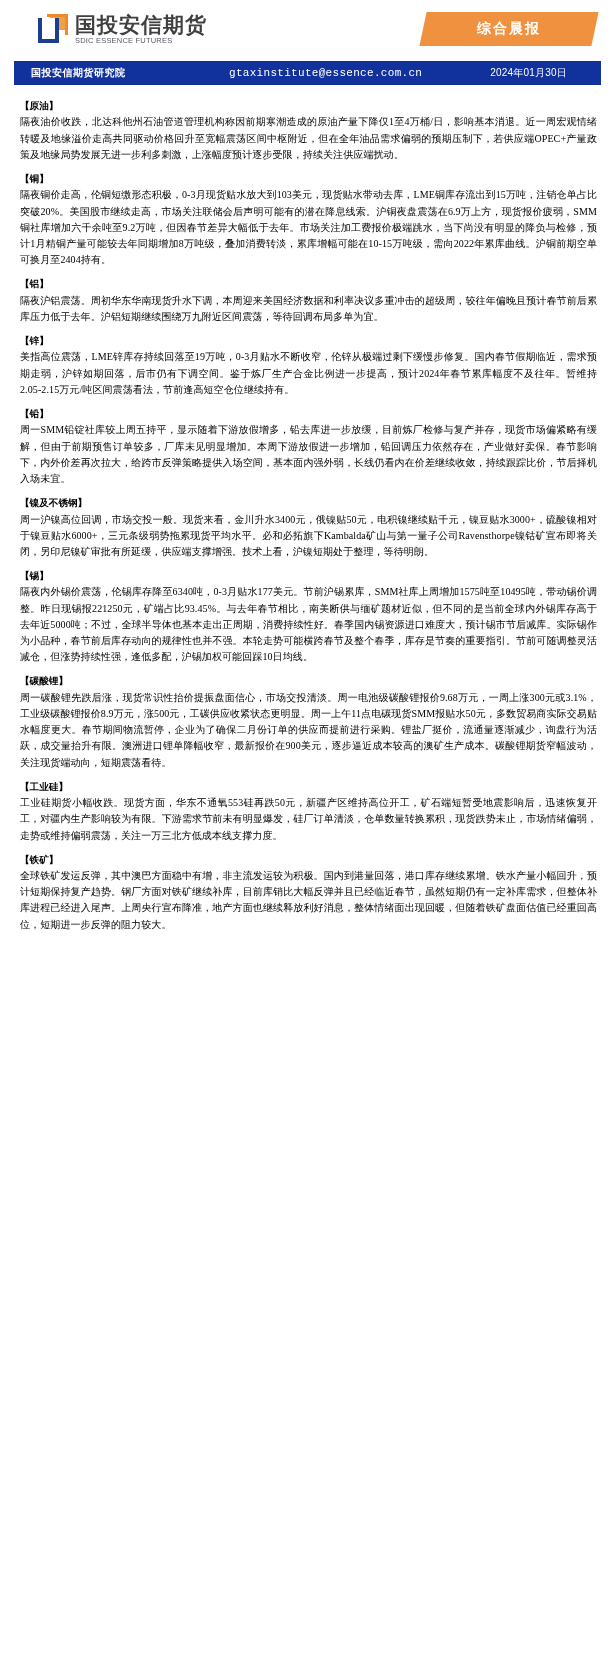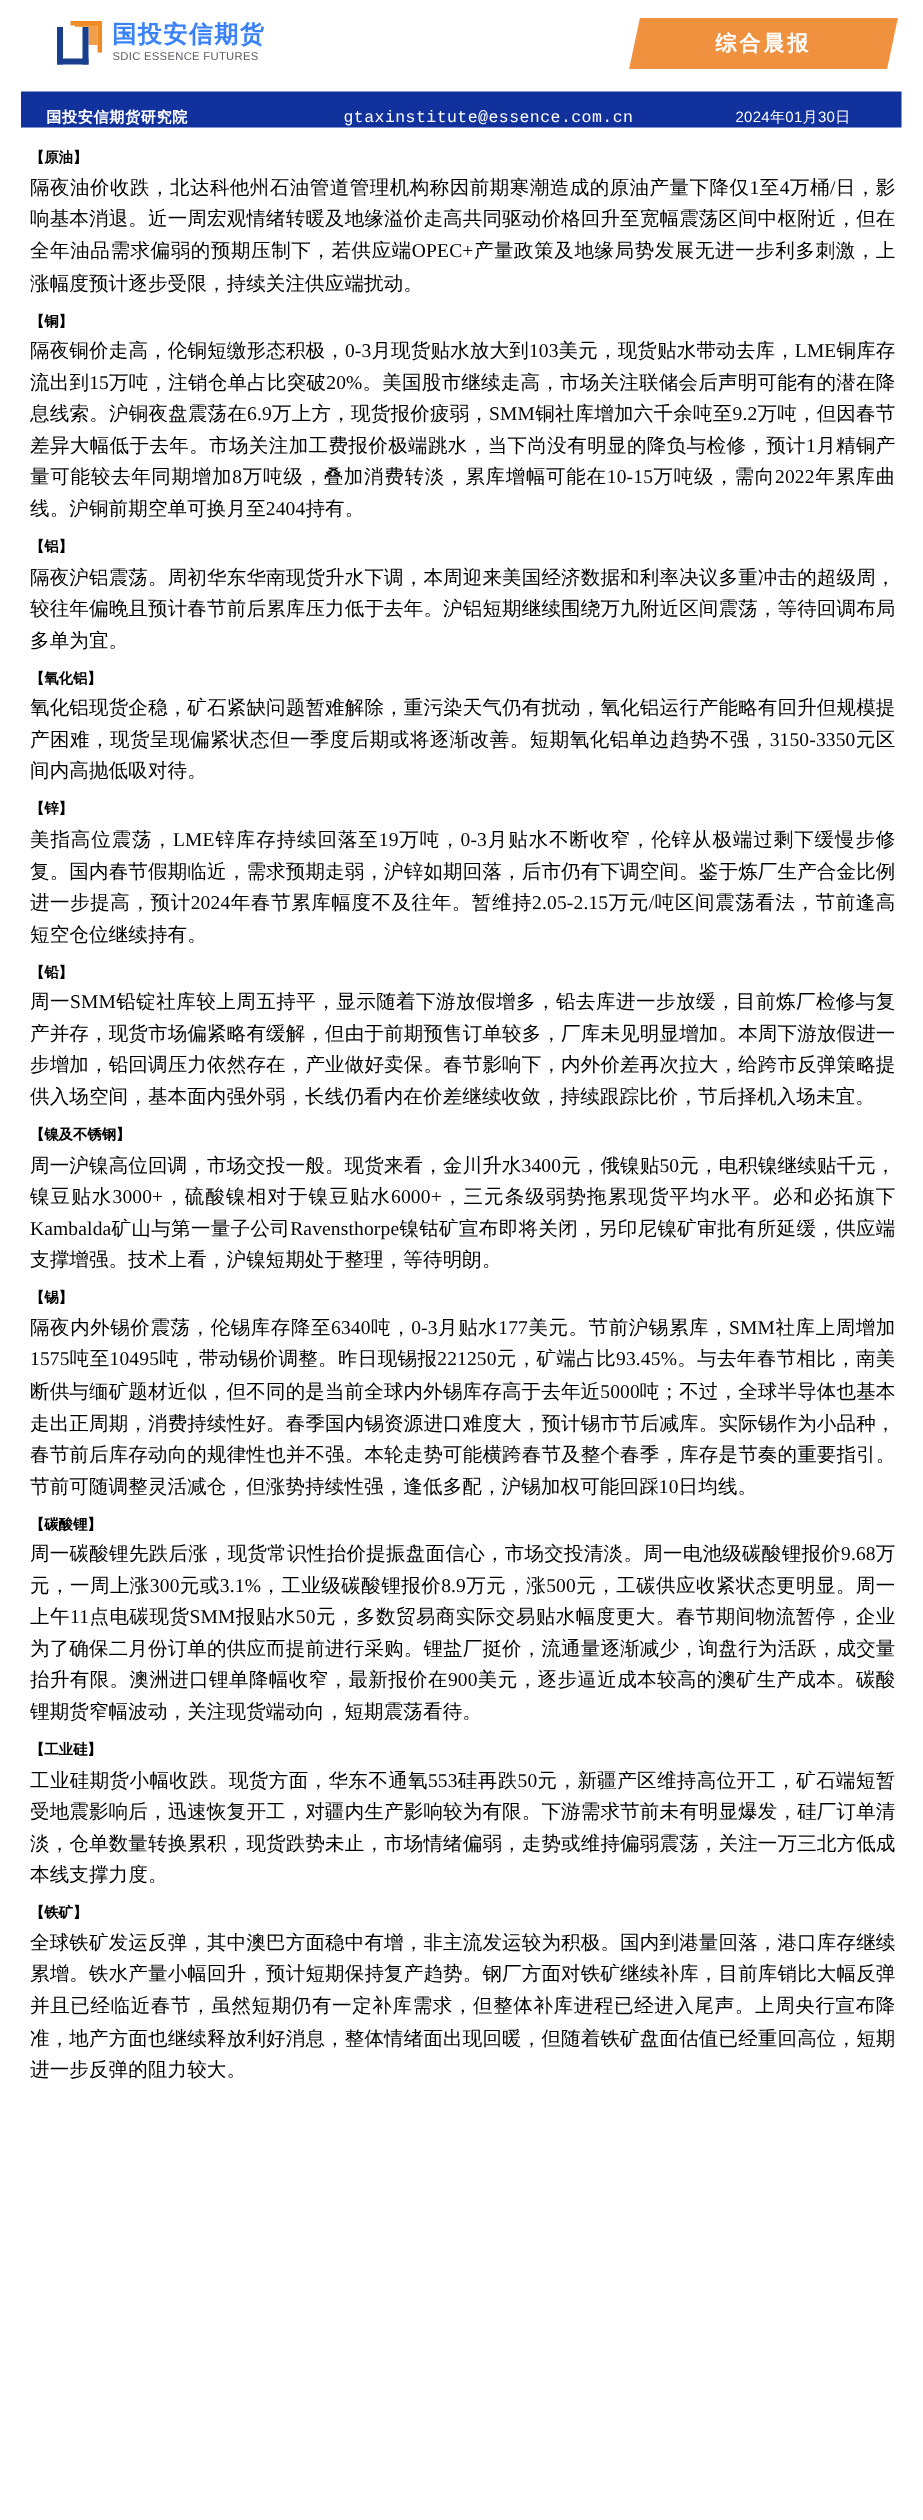--- a/index.html
+++ b/index.html
@@ -65,23 +65,23 @@
     top: 2px;
     width: 15px;
     height: 14px;
     background: #f0a04a;
   }
   .logo-text {
     line-height: 1;
   }
   .logo-cn {
     font-family: "Liberation Sans", "DejaVu Sans", sans-serif;
-    font-size: 16px;
-    font-weight: bold;
-    color: #3b82f6;
+    font-size: 21px;
+    font-weight: bold;
+    color: #404040;
     letter-spacing: 1px;
     display: block;
   }
   .logo-en {
     font-family: "Liberation Sans", "DejaVu Sans", sans-serif;
     font-size: 7.5px;
     color: #555a63;
     letter-spacing: 0.2px;
     display: block;
     margin-top: 2px;
@@ -108,21 +108,21 @@
     letter-spacing: 2px;
   }
 
   
   .infobar {
     margin: 3px 14px 0 14px;
     height: 24px;
     background: #11319c;
     color: #ffffff;
     display: flex;
-    align-items: flex-end;
+    align-items: center;
     font-family: "Liberation Sans", "DejaVu Sans", sans-serif;
     font-size: 10px;
   }
   .infobar-left {
     width: 215px;
     padding-left: 17px;
     box-sizing: border-box;
     font-weight: bold;
     letter-spacing: 0.5px;
   }
@@ -149,21 +149,21 @@
   .sec-title {
     font-family: "Liberation Sans", "DejaVu Sans", sans-serif;
     font-size: 9.6px;
     font-weight: bold;
     color: #000;
     line-height: 1.5;
     margin-bottom: 1px;
   }
   .sec-body {
     font-family: "Liberation Serif", "DejaVu Serif", serif;
-    font-size: 13px;
+    font-size: 10px;
     line-height: 1.62;
     text-align: justify;
     text-justify: inter-ideograph;
     color: #000;
     letter-spacing: 0.1px;
   }
 </style>
 </head>
 <body>
 
@@ -200,24 +200,20 @@
     </div>
     <div class="section">
       <div class="sec-title">【铜】</div>
       <div class="sec-body">隔夜铜价走高，伦铜短缴形态积极，0-3月现货贴水放大到103美元，现货贴水带动去库，LME铜库存流出到15万吨，注销仓单占比突破20%。美国股市继续走高，市场关注联储会后声明可能有的潜在降息线索。沪铜夜盘震荡在6.9万上方，现货报价疲弱，SMM铜社库增加六千余吨至9.2万吨，但因春节差异大幅低于去年。市场关注加工费报价极端跳水，当下尚没有明显的降负与检修，预计1月精铜产量可能较去年同期增加8万吨级，叠加消费转淡，累库增幅可能在10-15万吨级，需向2022年累库曲线。沪铜前期空单可换月至2404持有。</div>
     </div>
     <div class="section">
       <div class="sec-title">【铝】</div>
       <div class="sec-body">隔夜沪铝震荡。周初华东华南现货升水下调，本周迎来美国经济数据和利率决议多重冲击的超级周，较往年偏晚且预计春节前后累库压力低于去年。沪铝短期继续围绕万九附近区间震荡，等待回调布局多单为宜。</div>
     </div>
     <div class="section">
-      <div class="sec-title">【氧化铝】</div>
-      <div class="sec-body">氧化铝现货企稳，矿石紧缺问题暂难解除，重污染天气仍有扰动，氧化铝运行产能略有回升但规模提产困难，现货呈现偏紧状态但一季度后期或将逐渐改善。短期氧化铝单边趋势不强，3150-3350元区间内高抛低吸对待。</div>
-    </div>
-    <div class="section">
       <div class="sec-title">【锌】</div>
       <div class="sec-body">美指高位震荡，LME锌库存持续回落至19万吨，0-3月贴水不断收窄，伦锌从极端过剩下缓慢步修复。国内春节假期临近，需求预期走弱，沪锌如期回落，后市仍有下调空间。鉴于炼厂生产合金比例进一步提高，预计2024年春节累库幅度不及往年。暂维持2.05-2.15万元/吨区间震荡看法，节前逢高短空仓位继续持有。</div>
     </div>
     <div class="section">
       <div class="sec-title">【铅】</div>
       <div class="sec-body">周一SMM铅锭社库较上周五持平，显示随着下游放假增多，铅去库进一步放缓，目前炼厂检修与复产并存，现货市场偏紧略有缓解，但由于前期预售订单较多，厂库未见明显增加。本周下游放假进一步增加，铅回调压力依然存在，产业做好卖保。春节影响下，内外价差再次拉大，给跨市反弹策略提供入场空间，基本面内强外弱，长线仍看内在价差继续收敛，持续跟踪比价，节后择机入场未宜。</div>
     </div>
     <div class="section">
       <div class="sec-title">【镍及不锈钢】</div>
       <div class="sec-body">周一沪镍高位回调，市场交投一般。现货来看，金川升水3400元，俄镍贴50元，电积镍继续贴千元，镍豆贴水3000+，硫酸镍相对于镍豆贴水6000+，三元条级弱势拖累现货平均水平。必和必拓旗下Kambalda矿山与第一量子公司Ravensthorpe镍钴矿宣布即将关闭，另印尼镍矿审批有所延缓，供应端支撑增强。技术上看，沪镍短期处于整理，等待明朗。</div>

